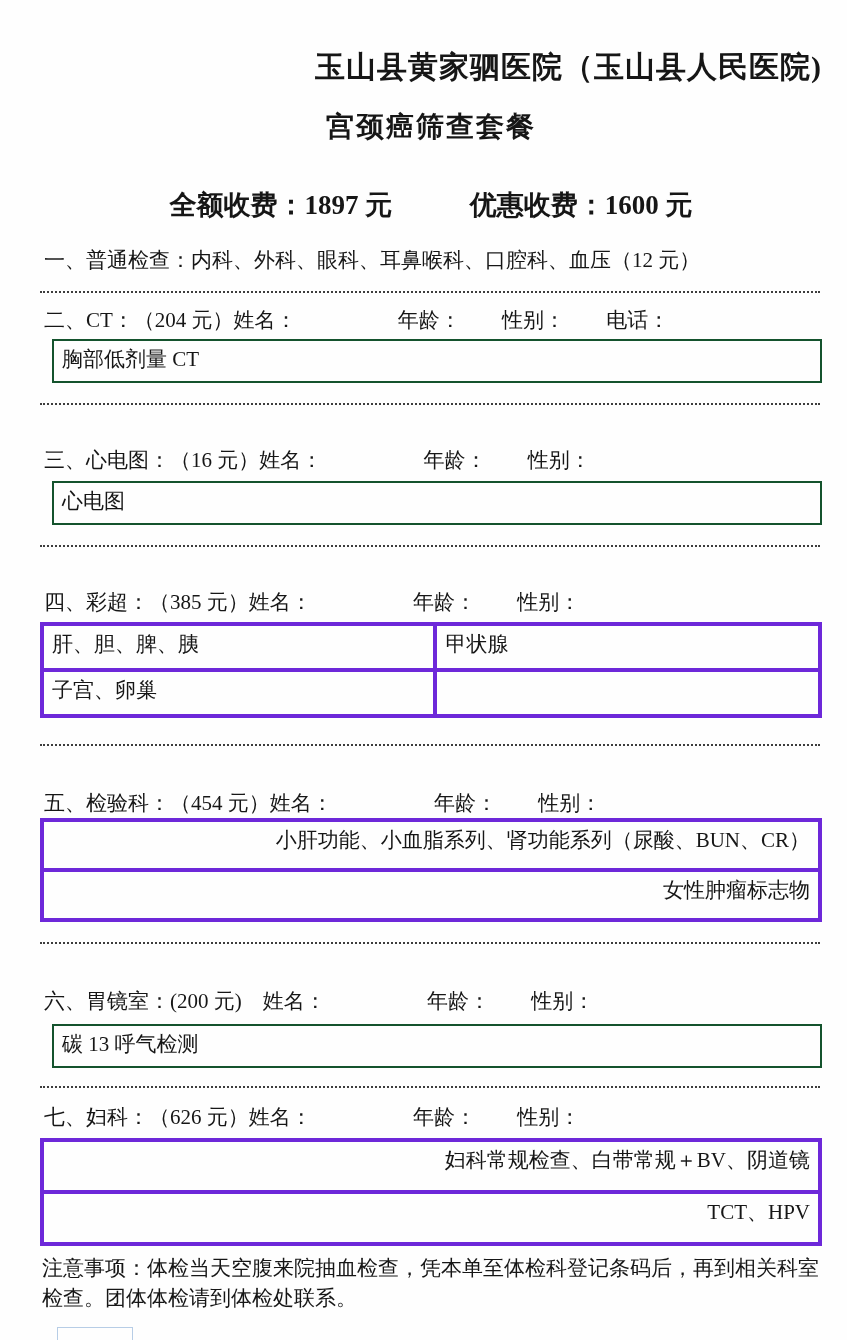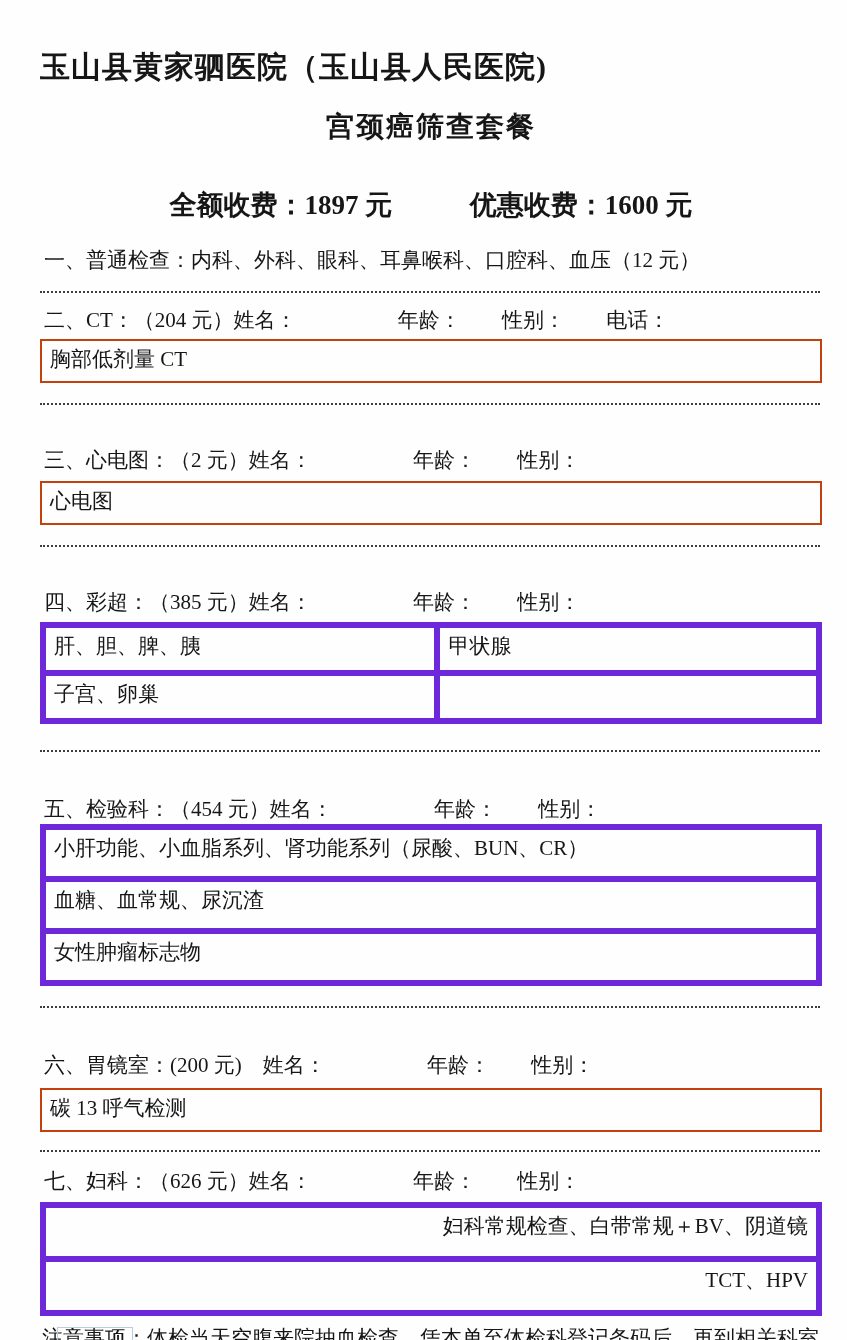--- a/index.html
+++ b/index.html
@@ -7,21 +7,21 @@
     position:relative;
     width:847px;height:1340px;
     background:#fefefe;
     box-sizing:border-box;
     padding:50px 25px 0 40px;
     overflow:hidden;
     font-family:"Liberation Serif","DejaVu Serif",serif;
     color:#161616;
   }
   .title{
-    margin:0;text-align:left;
+    margin:0;text-align:right;
     font-size:30px;font-weight:700;line-height:1.15;
     letter-spacing:1px;
   }
   .subtitle{
     margin:26px 0 0 0;text-align:center;
     font-size:28px;font-weight:700;line-height:1.15;
     letter-spacing:2px;
   }
   .price-line{
     margin-top:44px;text-align:center;
@@ -35,38 +35,39 @@
   }
   .fld{display:inline-block;}
   .fld.g1{margin-left:96px;}
   .fld.g2{margin-left:36px;}
   .dotted{
     height:0;
     border-bottom:2px dotted #3d3d3d;
     margin-right:2px;
   }
   .box{
-    border:2px solid #c2410c;
+    border:2px solid #14532d;
     font-size:21px;
     padding:4px 0 0 8px;
     box-sizing:border-box;
+    margin-left:12px;
   }
   table.grid{
     width:100%;
     border-collapse:collapse;
     table-layout:fixed;
     font-size:21px;
   }
   table.grid td{
-    border:6px solid #6d28d9;
+    border:4px solid #6d28d9;
     vertical-align:top;
     padding:4px 8px 0 8px;
   }
   table.grid td.c1{width:48%;}
-  .rows-table td{padding-left:10px;}
+  .rows-table td{padding-left:10px;text-align:right;}
   .h-ct  {height:44px;}
   .h-row {height:38px;}
   .h-lab {height:42px;}
   .h-gyn {height:44px;text-align:right;}
   .notice{
     margin-top:8px;
     font-size:21px;line-height:1.42;
     padding-left:2px;
   }
   .cutoff-box{
@@ -105,21 +106,21 @@
     <span class="fld g1">年龄：</span>
     <span class="fld g2">性别：</span>
     <span class="fld g2">电话：</span>
   </div>
   <div class="box h-ct mt6">
     <span>胸部低剂量 CT</span>
   </div>
   <div class="dotted mt20"></div>
 
   <div class="sec-header mt42">
-    <span>三、心电图：（2 元）姓名：</span>
+    <span>三、心电图：（16 元）姓名：</span>
     <span class="fld g1">年龄：</span>
     <span class="fld g2">性别：</span>
   </div>
   <div class="box h-ct mt8">
     <span>心电图</span>
   </div>
   <div class="dotted mt20"></div>
 
   <div class="sec-header mt42">
     <span>四、彩超：（385 元）姓名：</span>
@@ -142,23 +143,20 @@
 
   <div class="sec-header mt44">
     <span>五、检验科：（454 元）姓名：</span>
     <span class="fld g1">年龄：</span>
     <span class="fld g2">性别：</span>
   </div>
   <table class="grid rows-table" style="margin-top:2px;">
     <tbody>
         <tr>
       <td class="h-lab">小肝功能、小血脂系列、肾功能系列（尿酸、BUN、CR）</td>
-    </tr>
-    <tr>
-      <td class="h-lab">血糖、血常规、尿沉渣</td>
     </tr>
     <tr>
       <td class="h-lab">女性肿瘤标志物</td>
     </tr>
   </tbody>
     </table>
   <div class="dotted mt20"></div>
 
   <div class="sec-header mt44">
     <span>六、胃镜室：(200 元)　姓名：</span>

